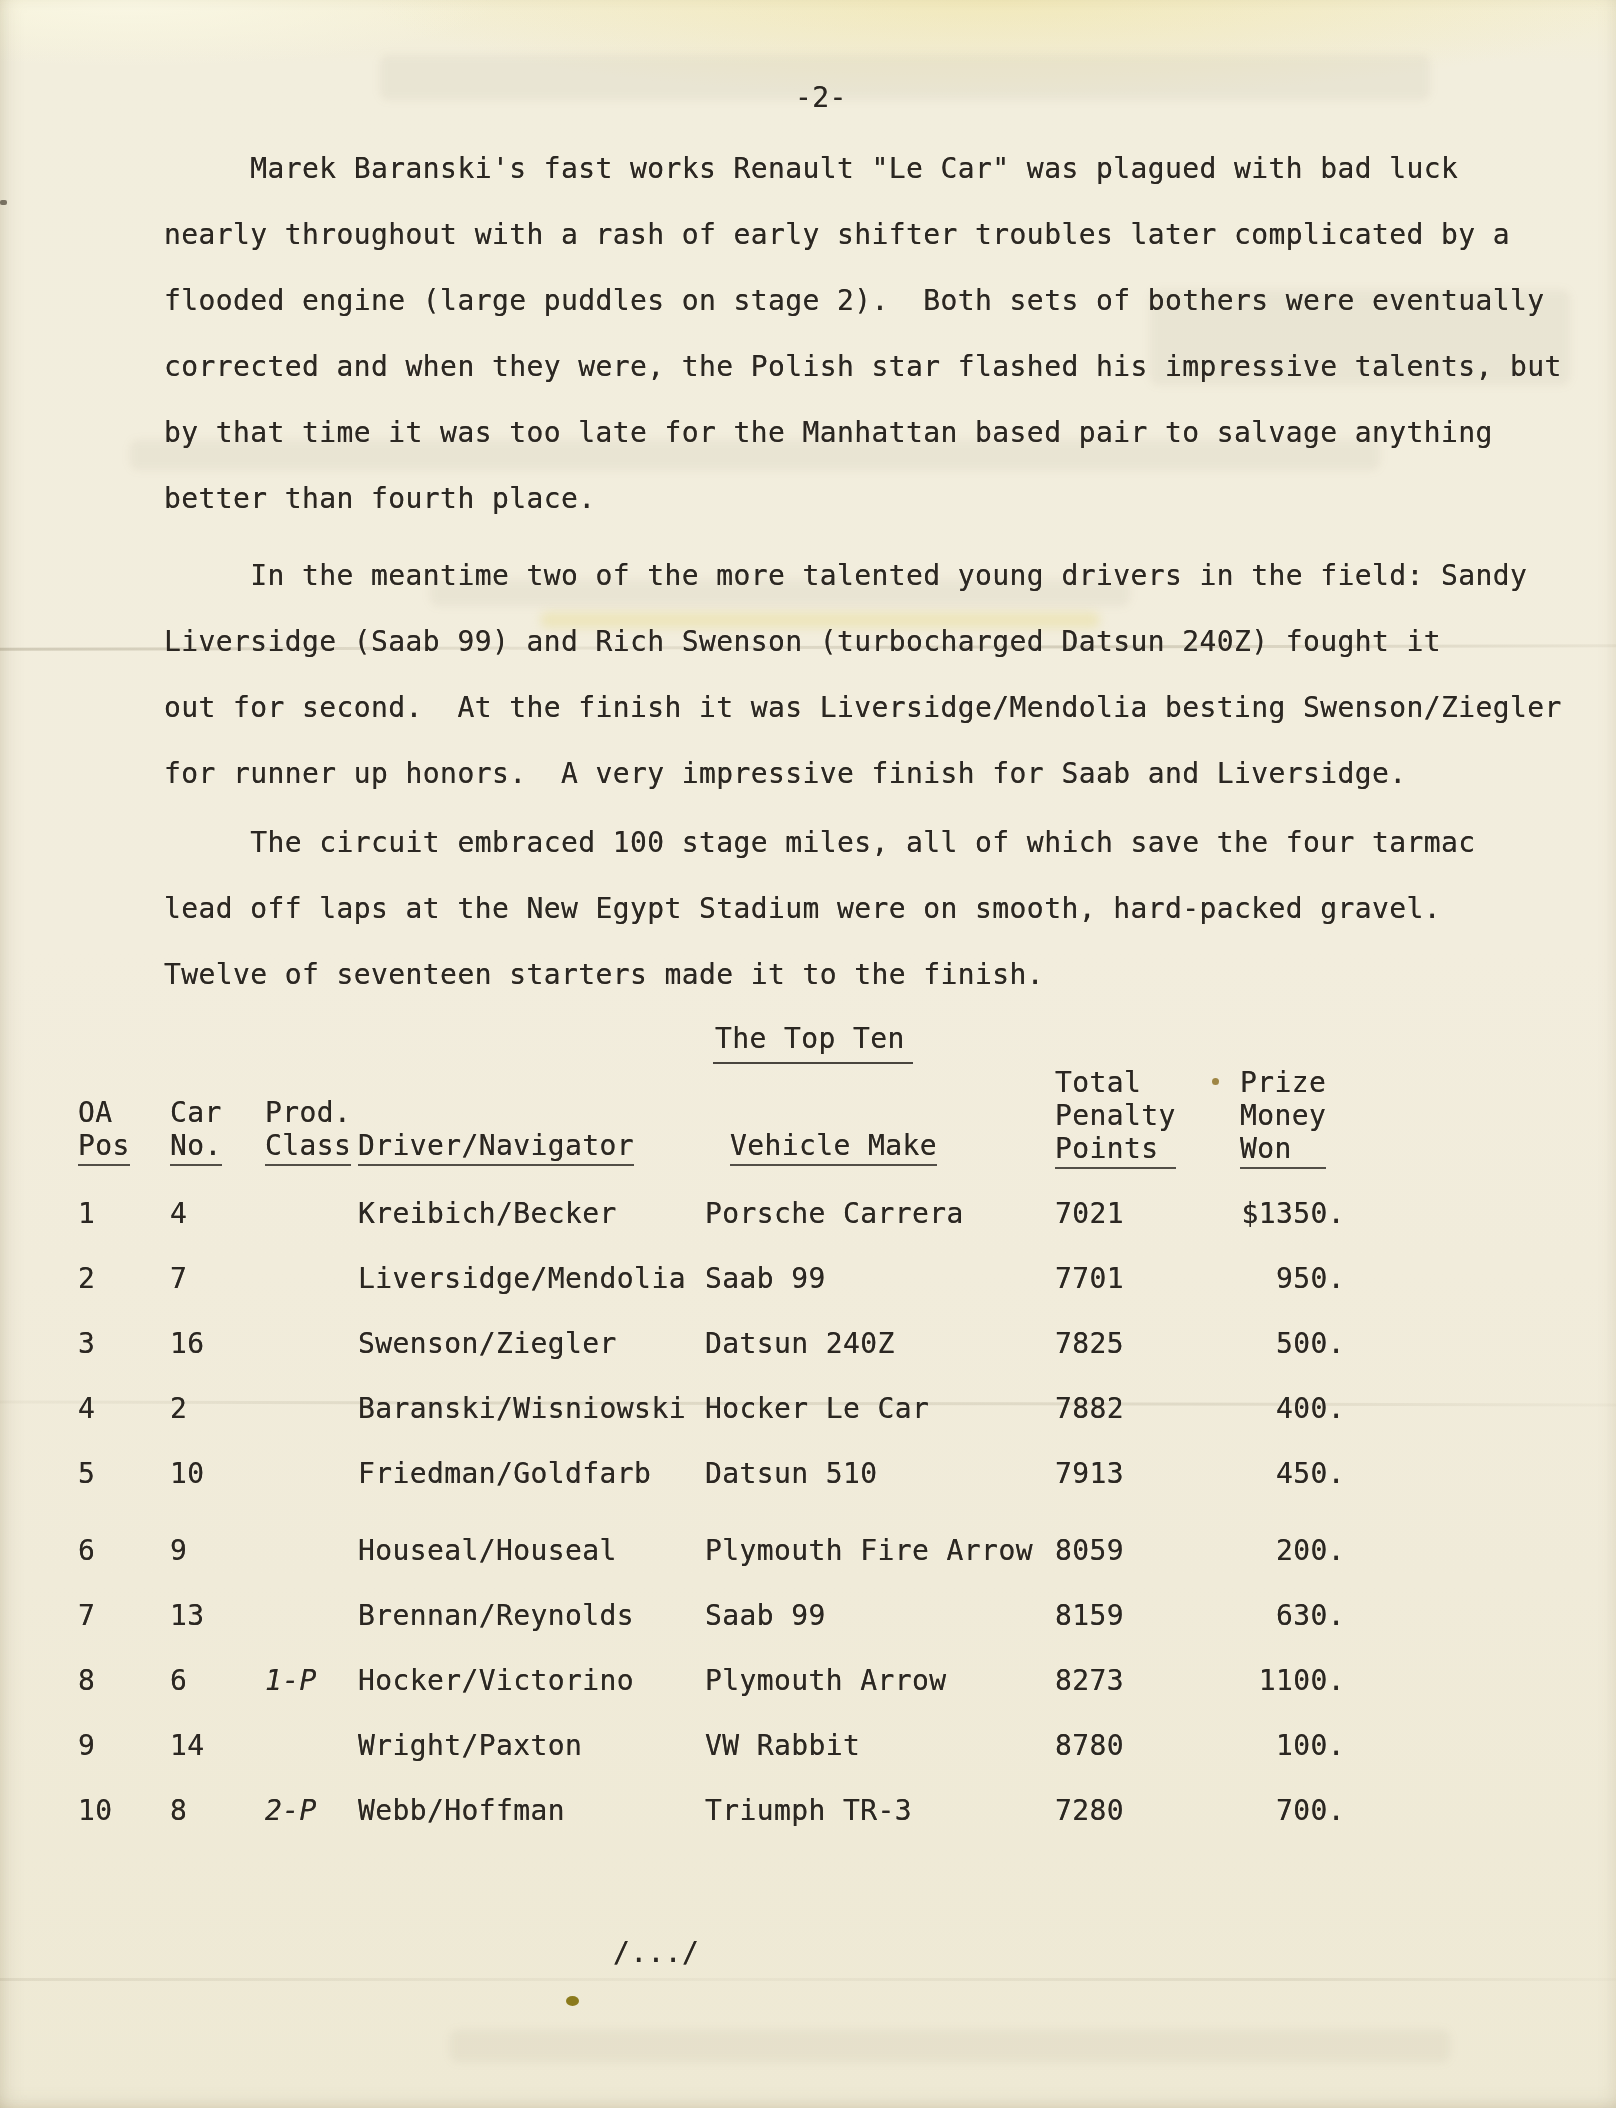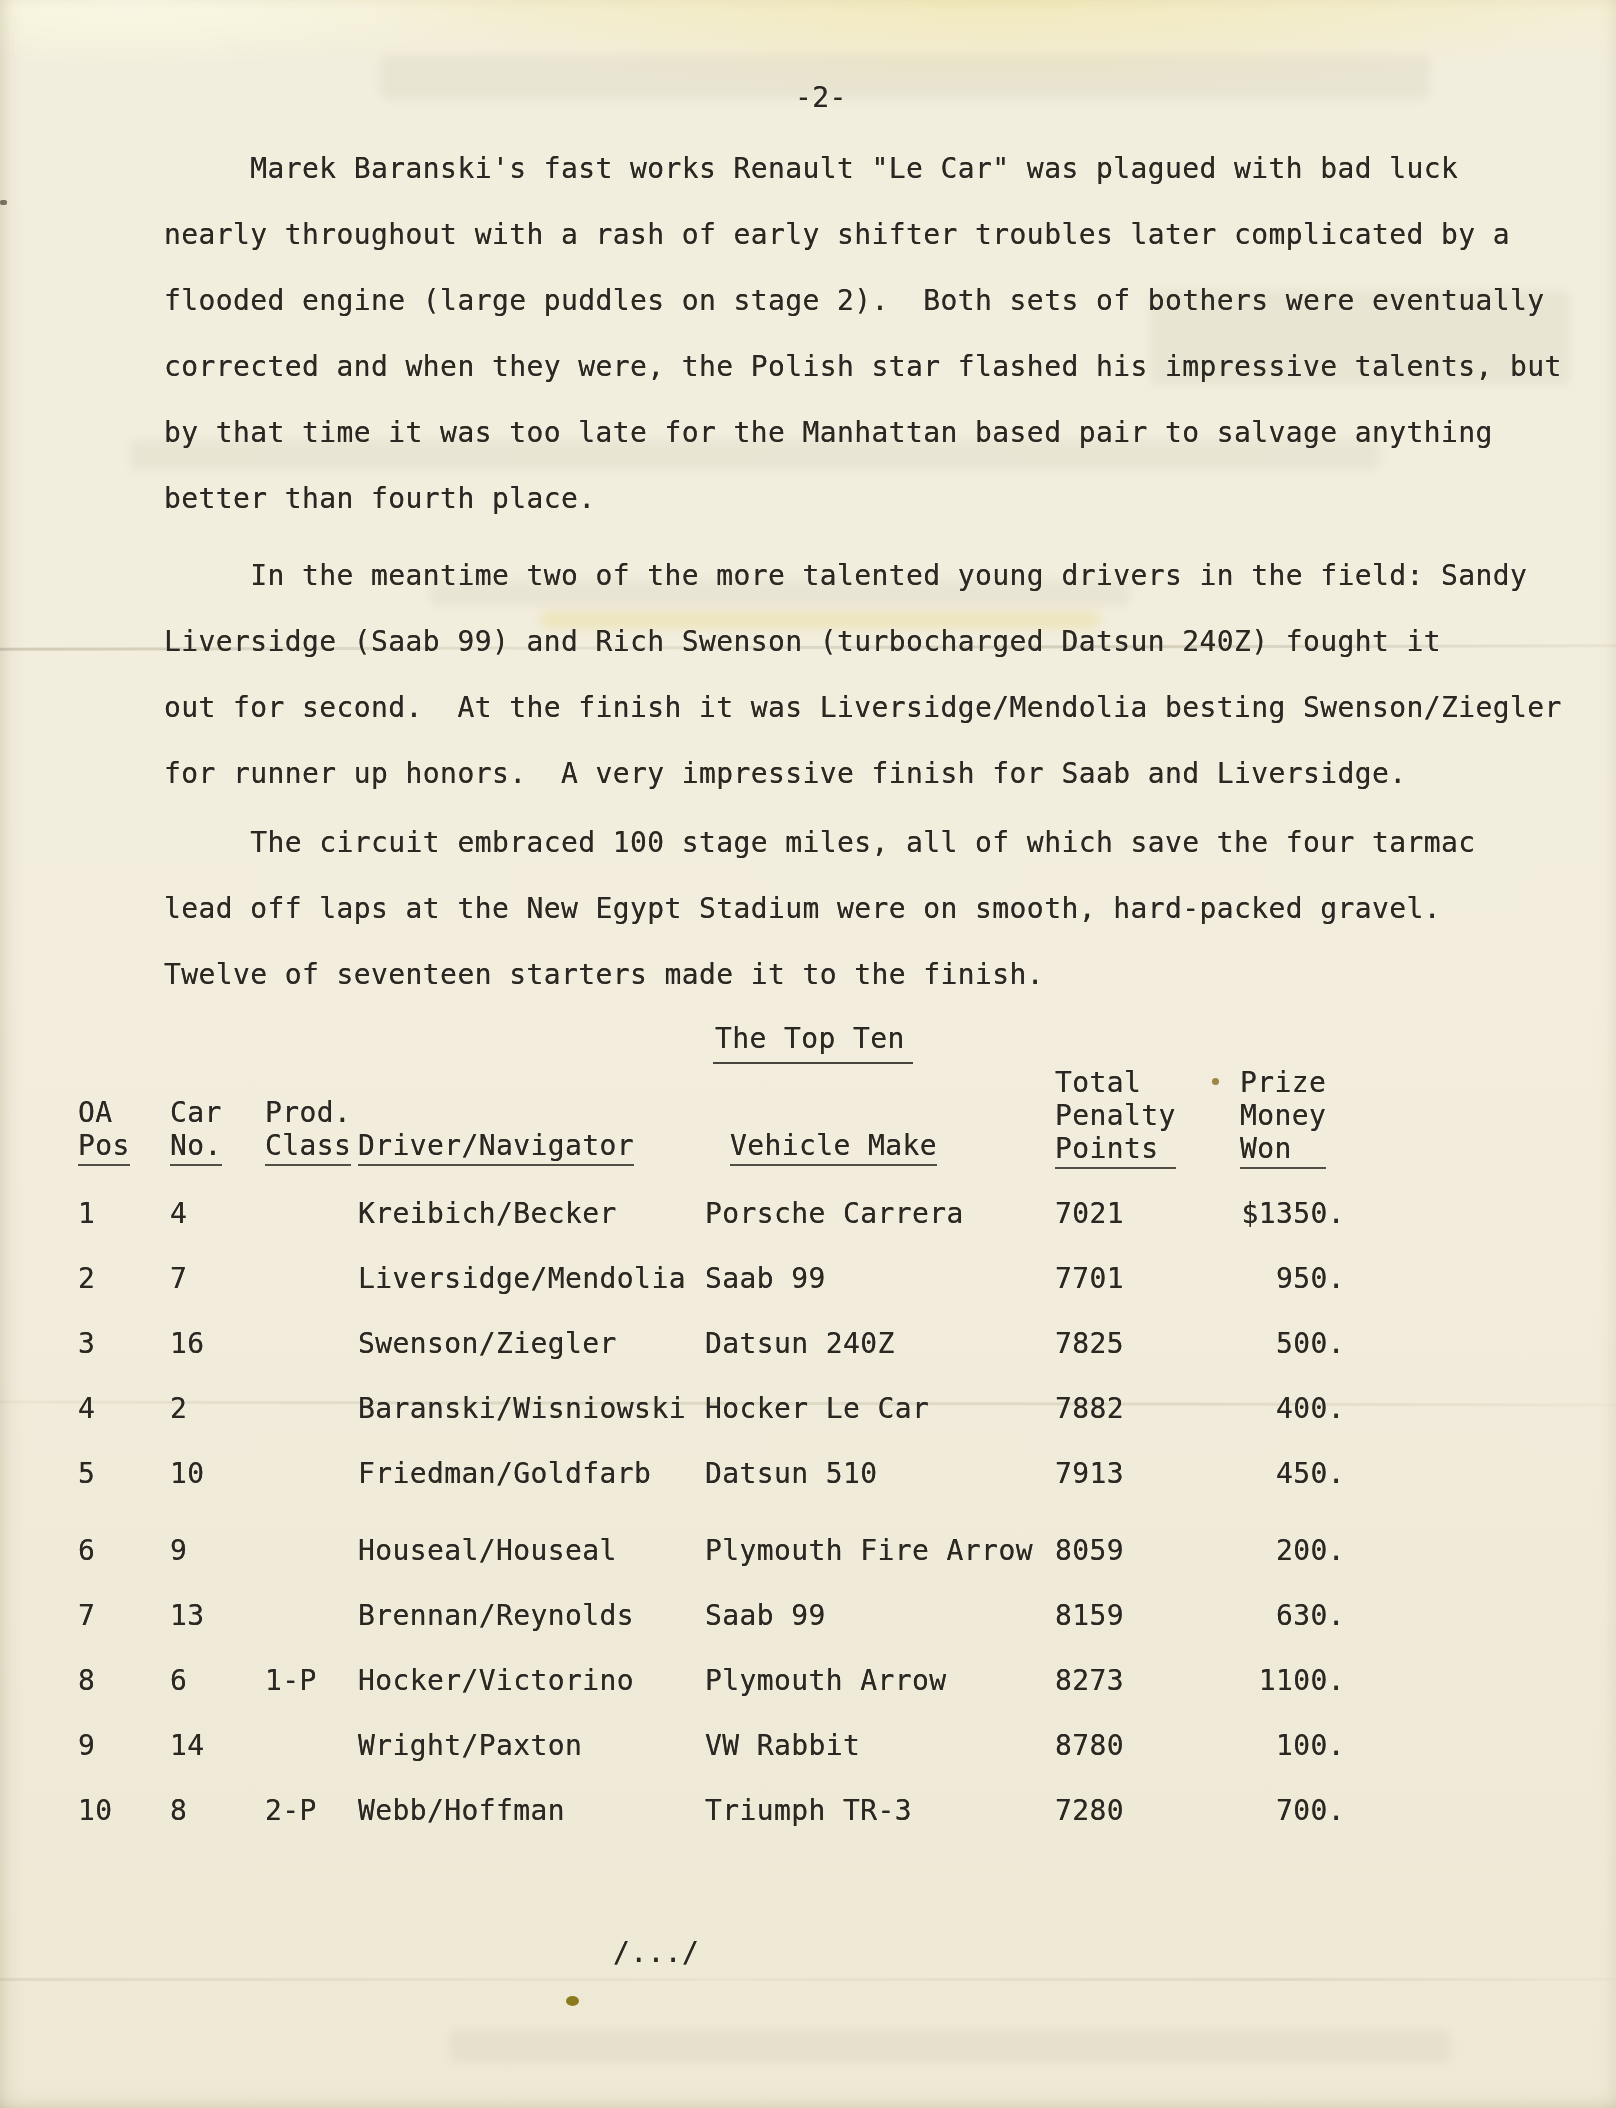--- a/index.html
+++ b/index.html
@@ -34,21 +34,21 @@
   #th-pos    { left:78px;   top:1096px; }
   #th-car    { left:170px;  top:1096px; }
   #th-class  { left:265px;  top:1096px; }
   #th-driver { left:358px;  top:1129px; }
   #th-veh    { left:730px;  top:1129px;text-align:center; }
   #th-pts    { left:1055px; top:1066px; }
   #th-prz    { left:1240px; top:1066px; }
   .rows { position:absolute; left:0; top:0; width:100%; }
   .row { position:absolute; left:0; width:100%; line-height:33px; height:34px; }
   .row .c { position:absolute; white-space:pre; }
-  .c-pos { left:78px; }  .c-car { left:170px; } .c-cls { left:265px; }
+  .c-pos { left:78px; }  .c-car { left:170px; } .c-cls { left:265px;font-style:italic; }
   .c-drv { left:358px; } .c-veh { left:705px; } .c-pts { left:1055px; }
   .c-prz { left:1180px; width:165px; text-align:right; }
   .rows .row:nth-child(1)  { top:1197px; }
   .rows .row:nth-child(2)  { top:1262px; }
   .rows .row:nth-child(3)  { top:1327px; }
   .rows .row:nth-child(4)  { top:1392px; }
   .rows .row:nth-child(5)  { top:1457px; }
   .rows .row:nth-child(6)  { top:1534px; }
   .rows .row:nth-child(7)  { top:1599px; }
   .rows .row:nth-child(8)  { top:1664px; }

